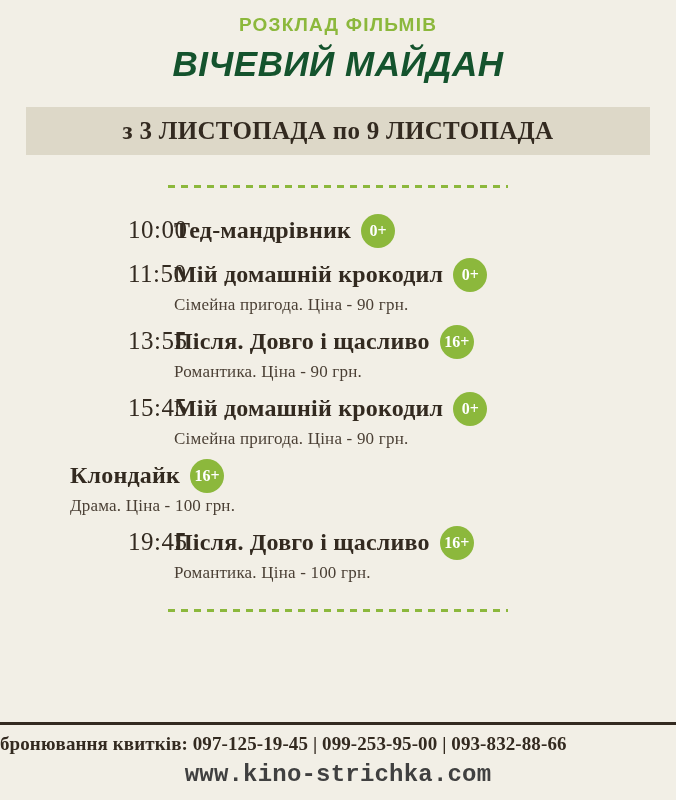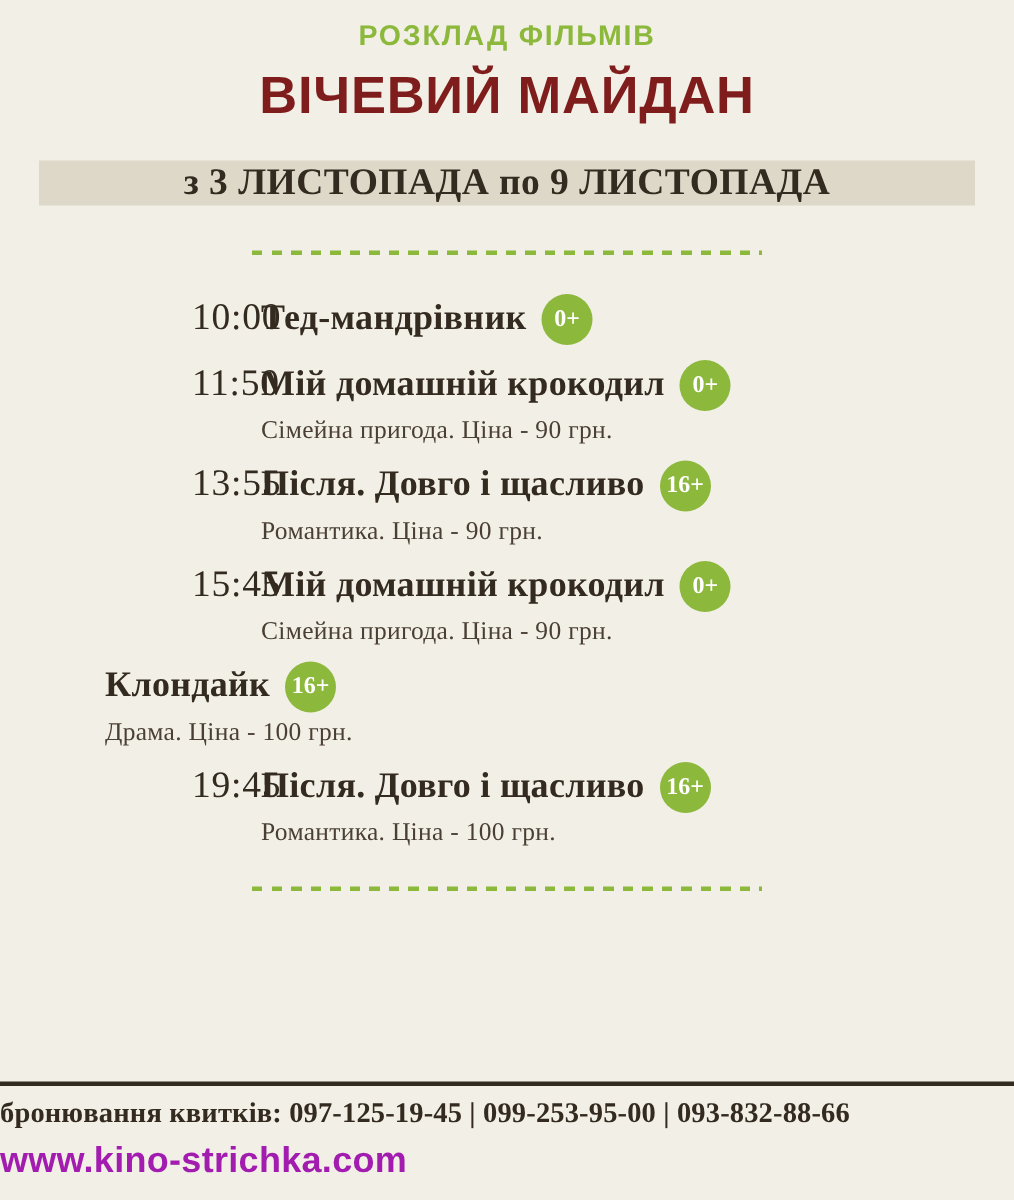--- a/index.html
+++ b/index.html
@@ -33,28 +33,29 @@
     letter-spacing: 1.2px;
     padding-top: 14px;
   }
 
   .title {
     text-align: center;
     font-family: "Liberation Sans", sans-serif;
     font-weight: bold;
     font-size: 35px;
     letter-spacing: 0.5px;
-    color: #7f1d1d;
+    color: #14532d;
     margin-top: 8px;
+    font-style: italic;
   }
 
   .date-band {
     margin: 22px 26px 0 26px;
     background: #ddd8c8;
-    height: 30px;
+    height: 48px;
     display: flex;
     align-items: center;
     justify-content: center;
   }
   .date-band-text {
     font-family: "Liberation Serif", serif;
     font-weight: bold;
     font-size: 25px;
     color: #332a20;
     letter-spacing: 0.3px;
@@ -162,24 +163,25 @@
 
   .footer-phones {
     font-family: "Liberation Serif", serif;
     font-weight: bold;
     font-size: 19px;
     color: #332a20;
     letter-spacing: 0.1px;
   }
 
   .footer-site {
-    font-family: Liberation Sans, sans-serif;
+    text-align: center;
+    font-family: Liberation Mono, monospace;
     font-weight: bold;
     font-size: 24px;
-    color: #a21caf;
+    color: #404040;
     margin-top: 6px;
     letter-spacing: 0.2px;
   }
 </style>
 </head>
 <body>
 
 <div class="page">
 
   <div class="kicker">РОЗКЛАД ФІЛЬМІВ</div>

